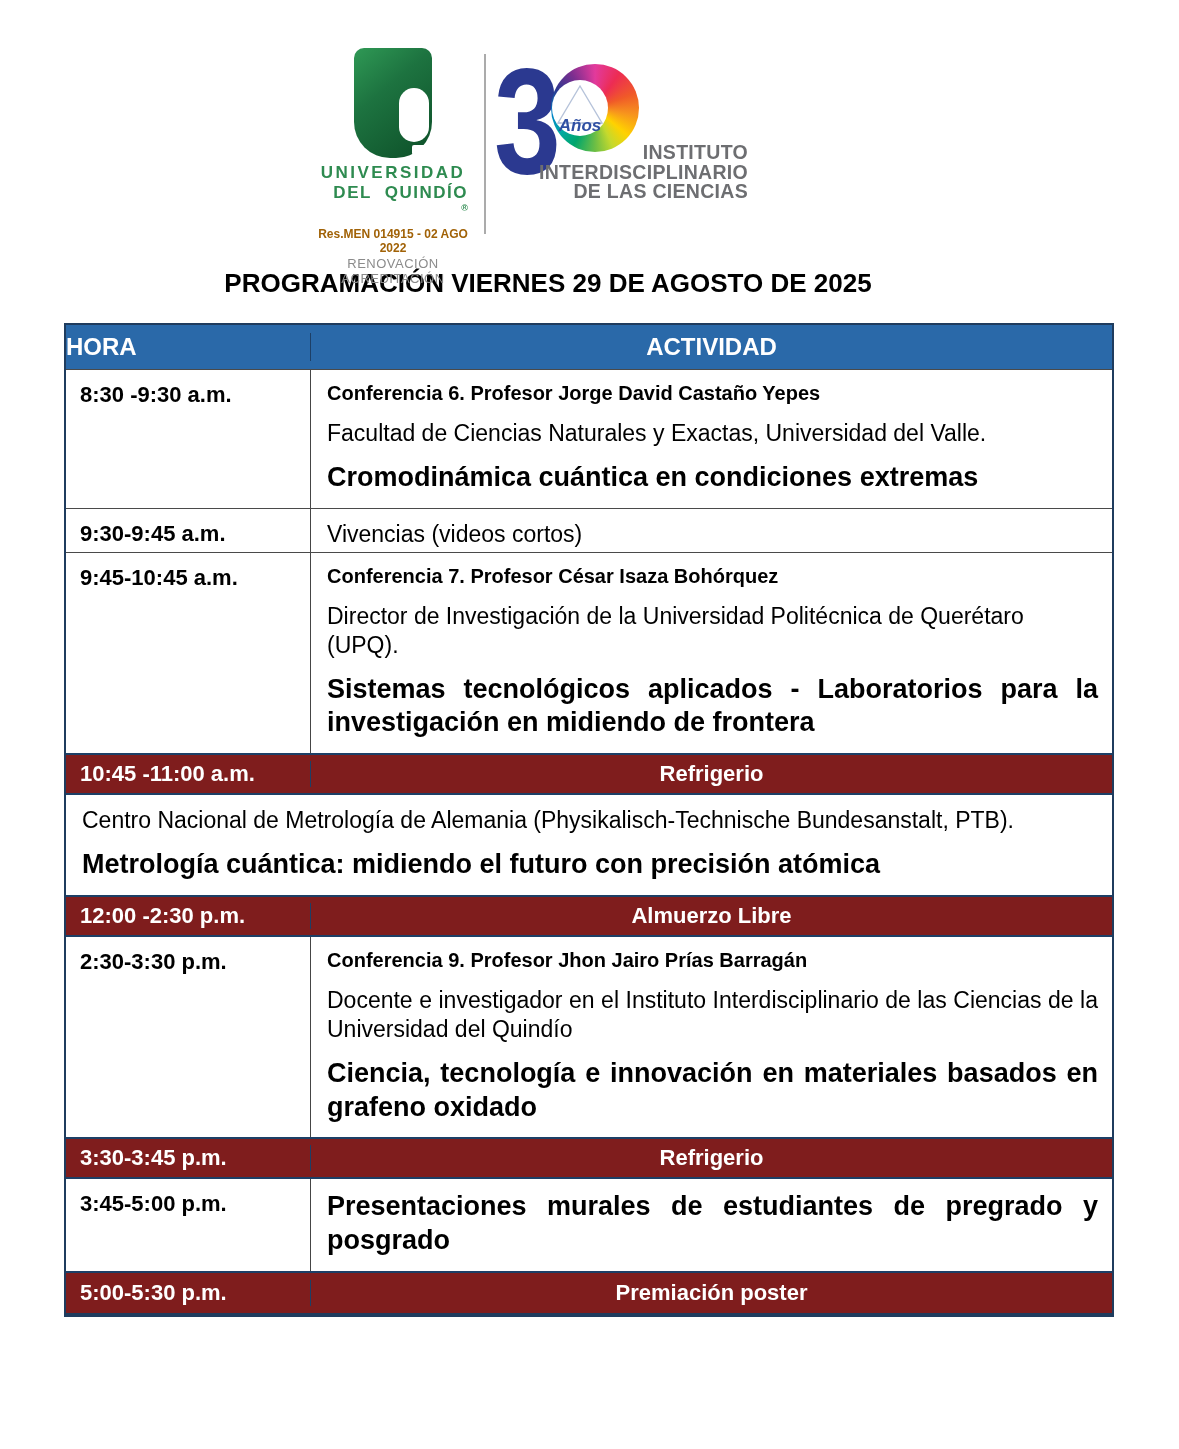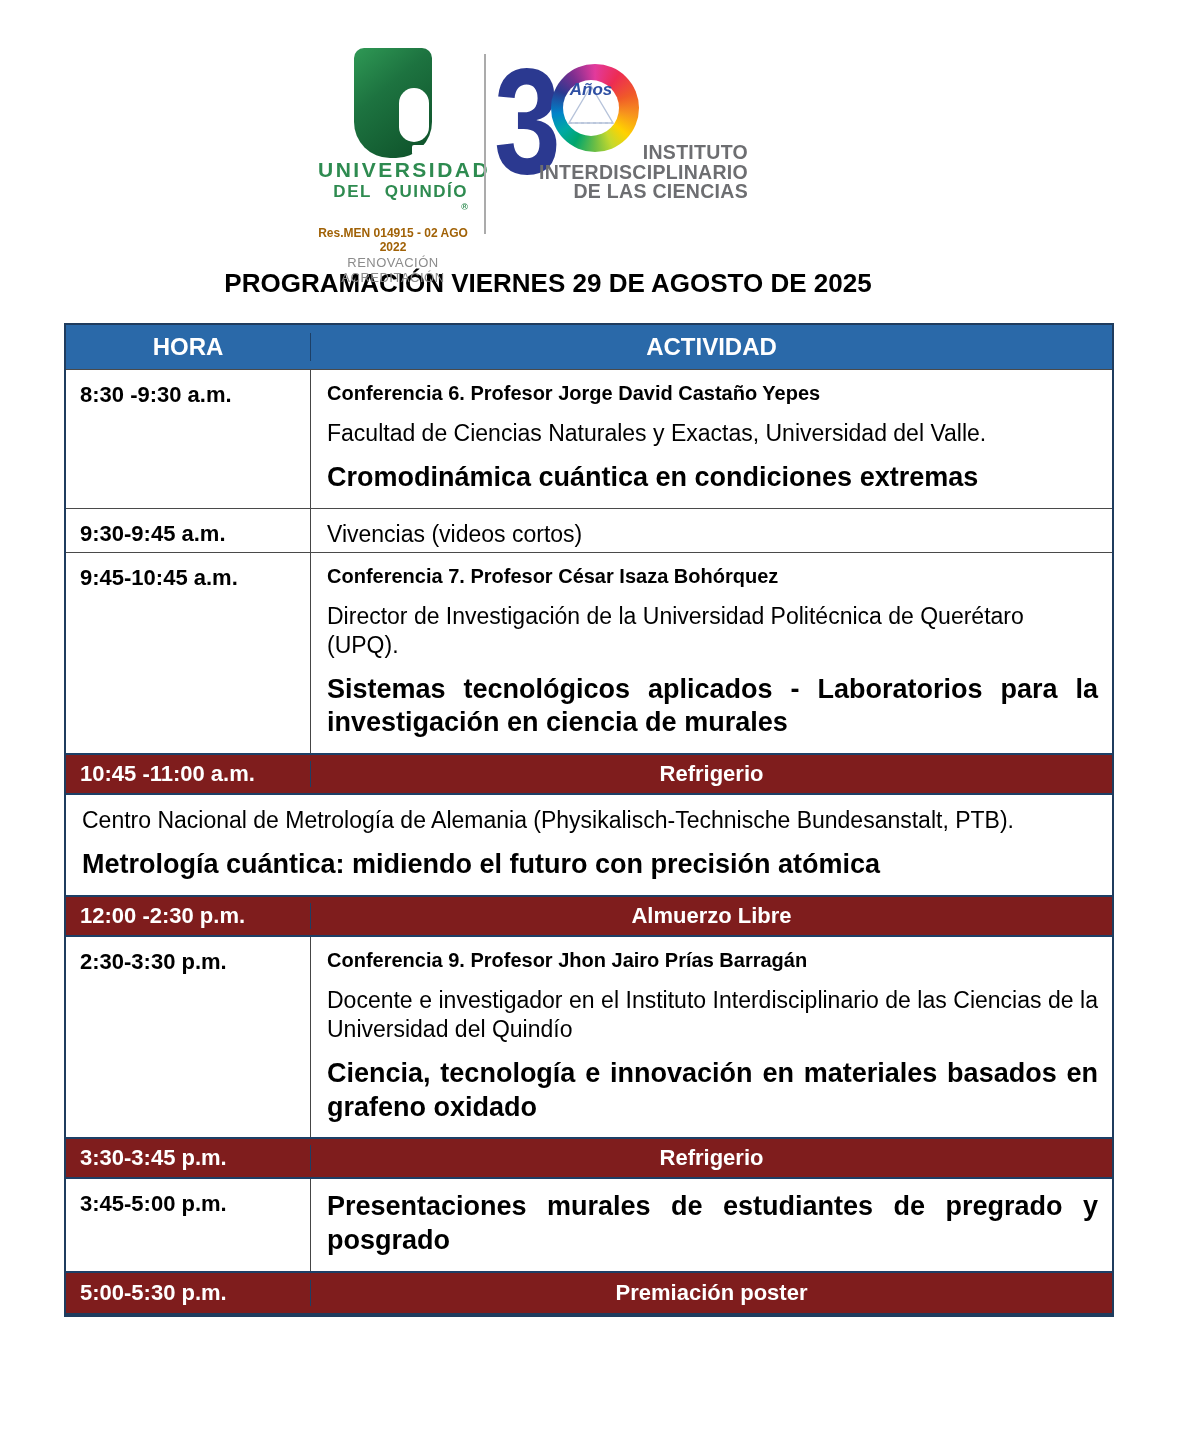--- a/index.html
+++ b/index.html
@@ -20,21 +20,21 @@
     border-radius:10px 10px 36px 36px;
   }
   .uq-shield-oval {
     position:absolute; left:45px; top:40px; width:30px; height:54px;
     background:#fff; border-radius:16px;
   }
   .uq-shield-dash {
     position:absolute; left:58px; top:97px; width:34px; height:10px;
     background:#fff; border-radius:2px;
   }
-  .uq-name1 { font-size:21px; font-weight:bold; color:#2E8B50; letter-spacing:2.5px; }
+  .uq-name1 { margin-top:5px; font-size:17px; font-weight:bold; color:#2E8B50; letter-spacing:2.5px; }
   .uq-name2 { font-size:17px; font-weight:bold; color:#2E8B50; letter-spacing:1.5px; word-spacing:7px;text-align:right; }
   .uq-reg   { font-size:9px; vertical-align:super; letter-spacing:0; }
   .uq-res   { margin-top:4px; font-size:12px; color:#a16207; font-weight:bold; }
   .uq-acred { margin-top:1px; font-size:13px; color:#8B8B8B; letter-spacing:0.5px; }
 
   .logo-divider { position:absolute; left:484px; top:54px; width:2px; height:180px; background:#ABABAB; }
 
   .iic-digit {
     position:absolute; left:494px; top:46px;
     font-size:150px; line-height:1; font-weight:bold; color:#2B3990;
@@ -48,22 +48,22 @@
       #E23A9C);
   }
   
   .iic-wheel {
     background:conic-gradient(from 0deg,
       #E23A9C 0deg, #ED2C53 35deg, #F05A28 70deg, #F7941D 100deg,
       #FFD200 130deg, #C5D92D 155deg, #6CBE45 180deg, #00A66C 210deg,
       #00A9A5 235deg, #0083C9 262deg, #2B3990 295deg, #7B2E8F 325deg, #E23A9C 360deg);
   }
   .iic-wheel-center {
-    position:absolute; left:12px; top:16px; width:56px; height:56px; border-radius:50%;
-    background:#fff; display:flex; align-items:flex-start; justify-content:center;
+    position:absolute; left:1px; top:16px; width:56px; height:56px; border-radius:50%;
+    background:#fff; display:flex; align-items:flex-end; justify-content:center;
   }
   .iic-triangle { position:absolute; left:0; top:0; width:56px; height:56px; }
   .iic-anos { position:relative; font-size:17px; font-weight:bold; font-style:italic; color:#2E4FA3; }
   .iic-text {
     position:absolute; right:431px; top:143px; text-align:right;
     color:#6D6E71; font-weight:bold; font-size:19.5px; line-height:19.5px; letter-spacing:0.3px;
   }
 
   
   .doc-title {
@@ -73,21 +73,21 @@
 
   
   .schedule {
     margin:24px 0 0 64px; width:1050px;
     border:2px solid #1F3C5E; border-bottom-width:4px; background:#fff;
   }
   .t-header {
     display:flex; align-items:center; height:44px;
     background:#2A69A9; color:#fff; font-weight:bold; font-size:24px;
   }
-  .t-header .t-time { text-align:center; padding:0; }
+  .t-header .t-time { text-align:left; padding:0; }
   .t-header .t-act  { text-align:center; }
   .t-time {
     flex:0 0 245px; width:245px; border-right:1px solid #454545;
   }
   .t-act { flex:1; min-width:0; }
   .t-row { display:flex; border-top:1px solid #4a4a4a; }
   .t-session .t-time { padding:12px 8px 0 14px; font-weight:bold; font-size:22px; }
   .t-session .t-act  { padding:11px 14px 1px 16px; }
   .t-break {
     background:#7f1d1d; color:#fff; font-weight:bold;
@@ -168,21 +168,21 @@
         <div class="t-time">9:30-9:45 a.m.</div>
         <div class="t-act">
           <div class="p p-plain">Vivencias (videos cortos)</div>
         </div>
       </div>
       <div class="t-row t-session">
         <div class="t-time">9:45-10:45 a.m.</div>
         <div class="t-act">
           <div class="p p-speaker">Conferencia 7. Profesor César Isaza Bohórquez</div>
           <div class="p p-affiliation">Director de Investigación de la Universidad Politécnica de Querétaro (UPQ).</div>
-          <div class="p p-talk-title-justify">Sistemas tecnológicos aplicados - Laboratorios para la investigación en ciencia de murales</div>
+          <div class="p p-talk-title-justify">Sistemas tecnológicos aplicados - Laboratorios para la investigación en midiendo de frontera</div>
         </div>
       </div>
       <div class="t-row t-break">
         <div class="t-time">10:45 -11:00 a.m.</div>
         <div class="t-act">Refrigerio</div>
       </div>
       <div class="t-row t-session">
         <div class="t-act">
           <div class="p p-affiliation-justify">Centro Nacional de Metrología de Alemania (Physikalisch-Technische Bundesanstalt, PTB).</div>
           <div class="p p-talk-title-justify">Metrología cuántica: midiendo el futuro con precisión atómica</div>

